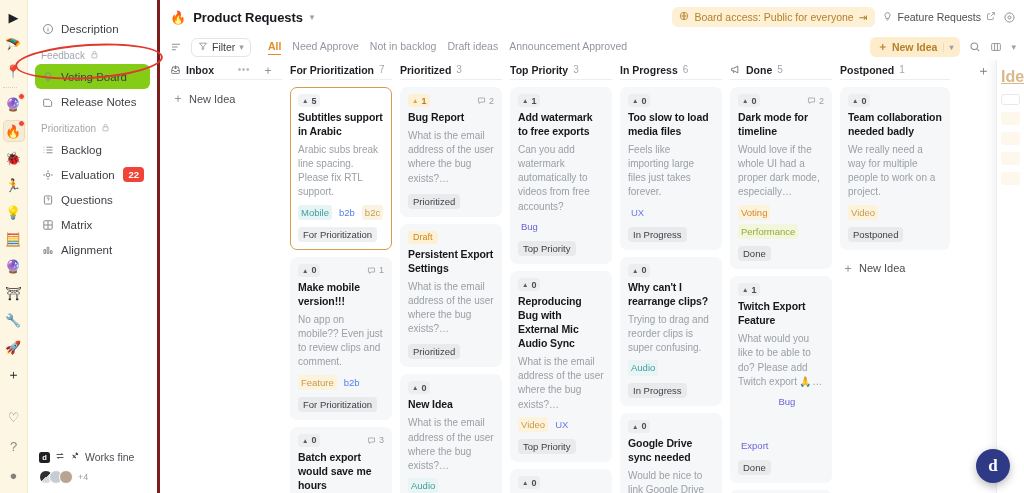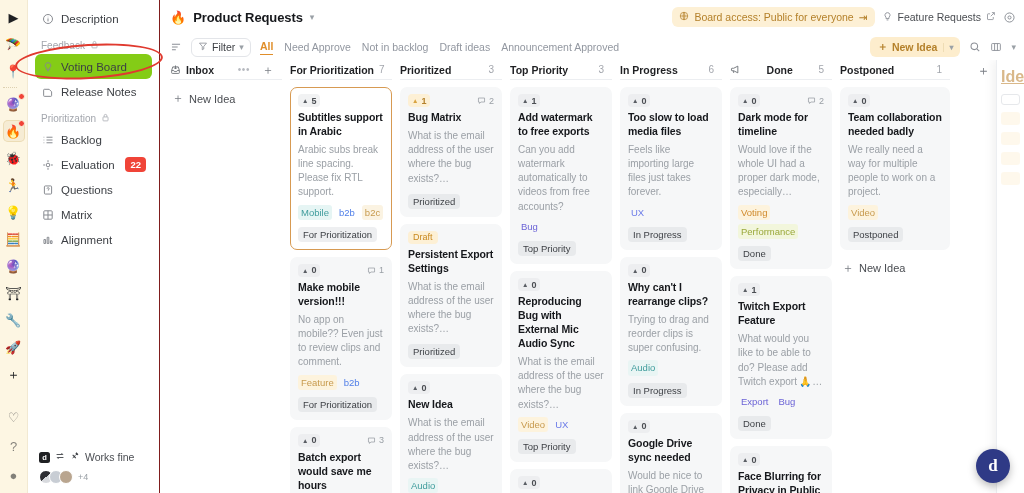--- a/index.html
+++ b/index.html
@@ -34,22 +34,22 @@
     background: #f04438; border: 1px solid #fdf6e3;
   }
   .rail-div { width: 14px; height: 1px; border-top: 1px dotted #ddd0b0; margin: 3px 0 5px; }
   .rail-sp { flex: 1; }
   .rail-b { margin-bottom: 7px; opacity: .55; }
 
   
   .sidebar {
     width: 132px; flex: 0 0 132px;
     background: #ffffff;
-    border-right: 1px solid #7f1d1d;
-    padding: 6px 7px 0 7px;
+    border-right: 3px solid #7f1d1d;
+    padding: 16px 7px 0 7px;
     display: flex; flex-direction: column;
     position: relative;
   }
   .sb-item {
     display: flex; align-items: center; gap: 7px;
     height: 25px; padding: 0 6px; border-radius: 6px;
     font-size: 11.5px; color: #3c3f44; cursor: pointer;
     white-space: nowrap;
   }
   .sb-item.active { background: #84cc16; }
@@ -97,40 +97,39 @@
   }
   .ft-req { display: flex; align-items: center; gap: 5px; font-size: 10.5px; color: #4a4d52; cursor: pointer; white-space: nowrap; }
   .ic-btn { color: #8b8f96; display: flex; align-items: center; justify-content: center; cursor: pointer; }
 
   .toolbar { height: 26px; display: flex; align-items: center; padding: 0 8px 0 10px; gap: 9px; }
   .filter-btn {
     display: flex; align-items: center; gap: 4px;
     border: 1px solid #e3e5e9; border-radius: 6px;
     font-size: 10.5px; color: #3c3f44; padding: 2.5px 6px; cursor: pointer;
   }
-  .tabs { display: flex; align-items: flex-end; gap: 11px; }
+  .tabs { display: flex; align-items: flex-start; gap: 11px; margin-left: 8px; }
   .tab { font-size: 10.5px; color: #9297a0; cursor: pointer; white-space: nowrap; padding-bottom: 2px; }
   .tab.on { color: #e08e2a; border-bottom: 1.6px solid #e08e2a; font-weight: 600; }
   .newidea-btn {
     display: flex; align-items: center; gap: 4px;
     background: #fdedcd; color: #b4802a; border-radius: 6px;
     font-size: 10.5px; font-weight: 600; padding: 3px 7px; cursor: pointer;
   }
   .newidea-split { border-left: 1px solid #eedcb4; padding-left: 5px; margin-left: 2px; font-size: 8px; }
 
   
   .board { flex: 1; display: flex; overflow: hidden; padding-left: 10px; position: relative; }
   .col { width: 110px; flex: 0 0 110px; display: flex; flex-direction: column; min-width: 0; }
   .col.inbox { width: 120px; flex: 0 0 120px; }
   .col.last { width: 118px; flex: 0 0 118px; }
   .col-hd {
     display: flex; align-items: center; gap: 5px;
     height: 20px; padding-right: 8px; border-bottom: 1px solid #eceef1;
     margin-right: 8px;
-    justify-content: space-between;
   }
   .col-ic { color: #6c7076; display: flex; align-items: center; }
   .col-nm { font-size: 10.5px; font-weight: 700; color: #1f2023; white-space: nowrap; }
   .col-ct { font-size: 10px; color: #a3a6ad; }
   .col-sp { flex: 1; }
   .col-dots { color: #b6b9bf; font-size: 10px; letter-spacing: .6px; cursor: pointer; }
   .col-plus { color: #7a7e85; font-size: 12px; cursor: pointer; line-height: 1; }
   .col-body { flex: 1; padding: 7px 8px 0 0; overflow: hidden; }
 
   .newidea-link {
@@ -171,21 +170,21 @@
   .t-mobile { color: #3f9c9c; background: #e6f5f4; }
   .t-b2b { color: #4f7ee8; background: transparent; }
   .t-b2c { color: #c79a4e; background: #fbf3e2; }
   .t-feature { color: #c79a4e; background: #fdf3dd; }
   .t-bug { color: #6b63d6; background: transparent; }
   .t-ux { color: #6b7be8; background: transparent; }
   .t-video { color: #c79a4e; background: #fdf3dd; }
   .t-audio { color: #3f9c9c; background: #e9f5f4; }
   .t-voting { color: #d08a2c; background: #fdf3dd; }
   .t-performance { color: #9aa83a; background: #f2f6dc; }
-  .t-export { color: #6b63d6; background: transparent; }
+  .t-export { color: #6b63d6; background: transparent; margin-top: 44px; }
   .status-chip {
     display: inline-block; font-size: 9.5px; color: #3c3f44;
     background: #e8eaec; border-radius: 4px; padding: 2px 5px;
   }
   .card.hl .status-chip { background: #eeeff1; }
 
   
   .rightpane {
     position: absolute; right: 0; top: 0; bottom: 0; width: 28px;
     background: #fff; border-left: 1px solid #eceef1;
@@ -519,21 +518,21 @@
                 <span class="votes warn">
                   <span class="tri">▲</span>
                   <span>1</span>
                 </span>
                 <span class="cmt">
                   <svg width="9" height="9" viewBox="0 0 16 16" fill="none" stroke="currentColor" stroke-width="1.4">
                     <path d="M2.6 3.6h10.8v7.1H7.2l-3 2.4v-2.4H2.6z"></path>
                   </svg>
                   <span>2</span>
                 </span>
-              </div><div class="card-title">Bug Matrix</div><div class="card-desc">What is the email address of the user where the bug exists?…</div><span class="status-chip">Prioritized</span></div>
+              </div><div class="card-title">Bug Report</div><div class="card-desc">What is the email address of the user where the bug exists?…</div><span class="status-chip">Prioritized</span></div>
             <div class="card"><div class="card-top">
                 <span class="draft-tag">Draft</span>
               </div><div class="card-title">Persistent Export Settings</div><div class="card-desc">What is the email address of the user where the bug exists?…</div><span class="status-chip">Prioritized</span></div>
             <div class="card">
               <div class="card-top">
                 <span class="votes">
                   <span class="tri">▲</span>
                   <span>0</span>
                 </span>
               </div>

